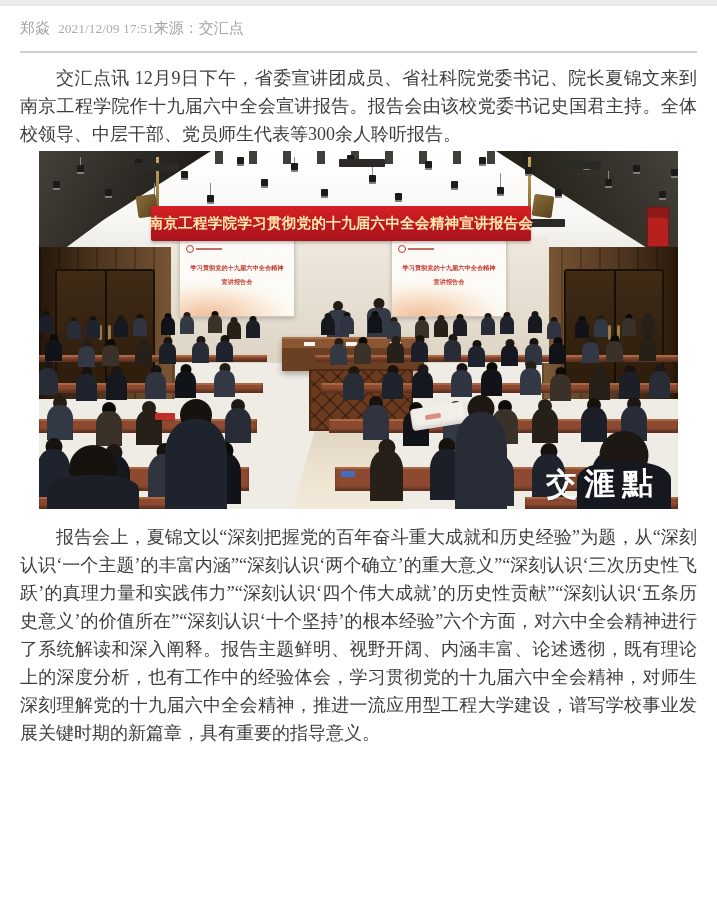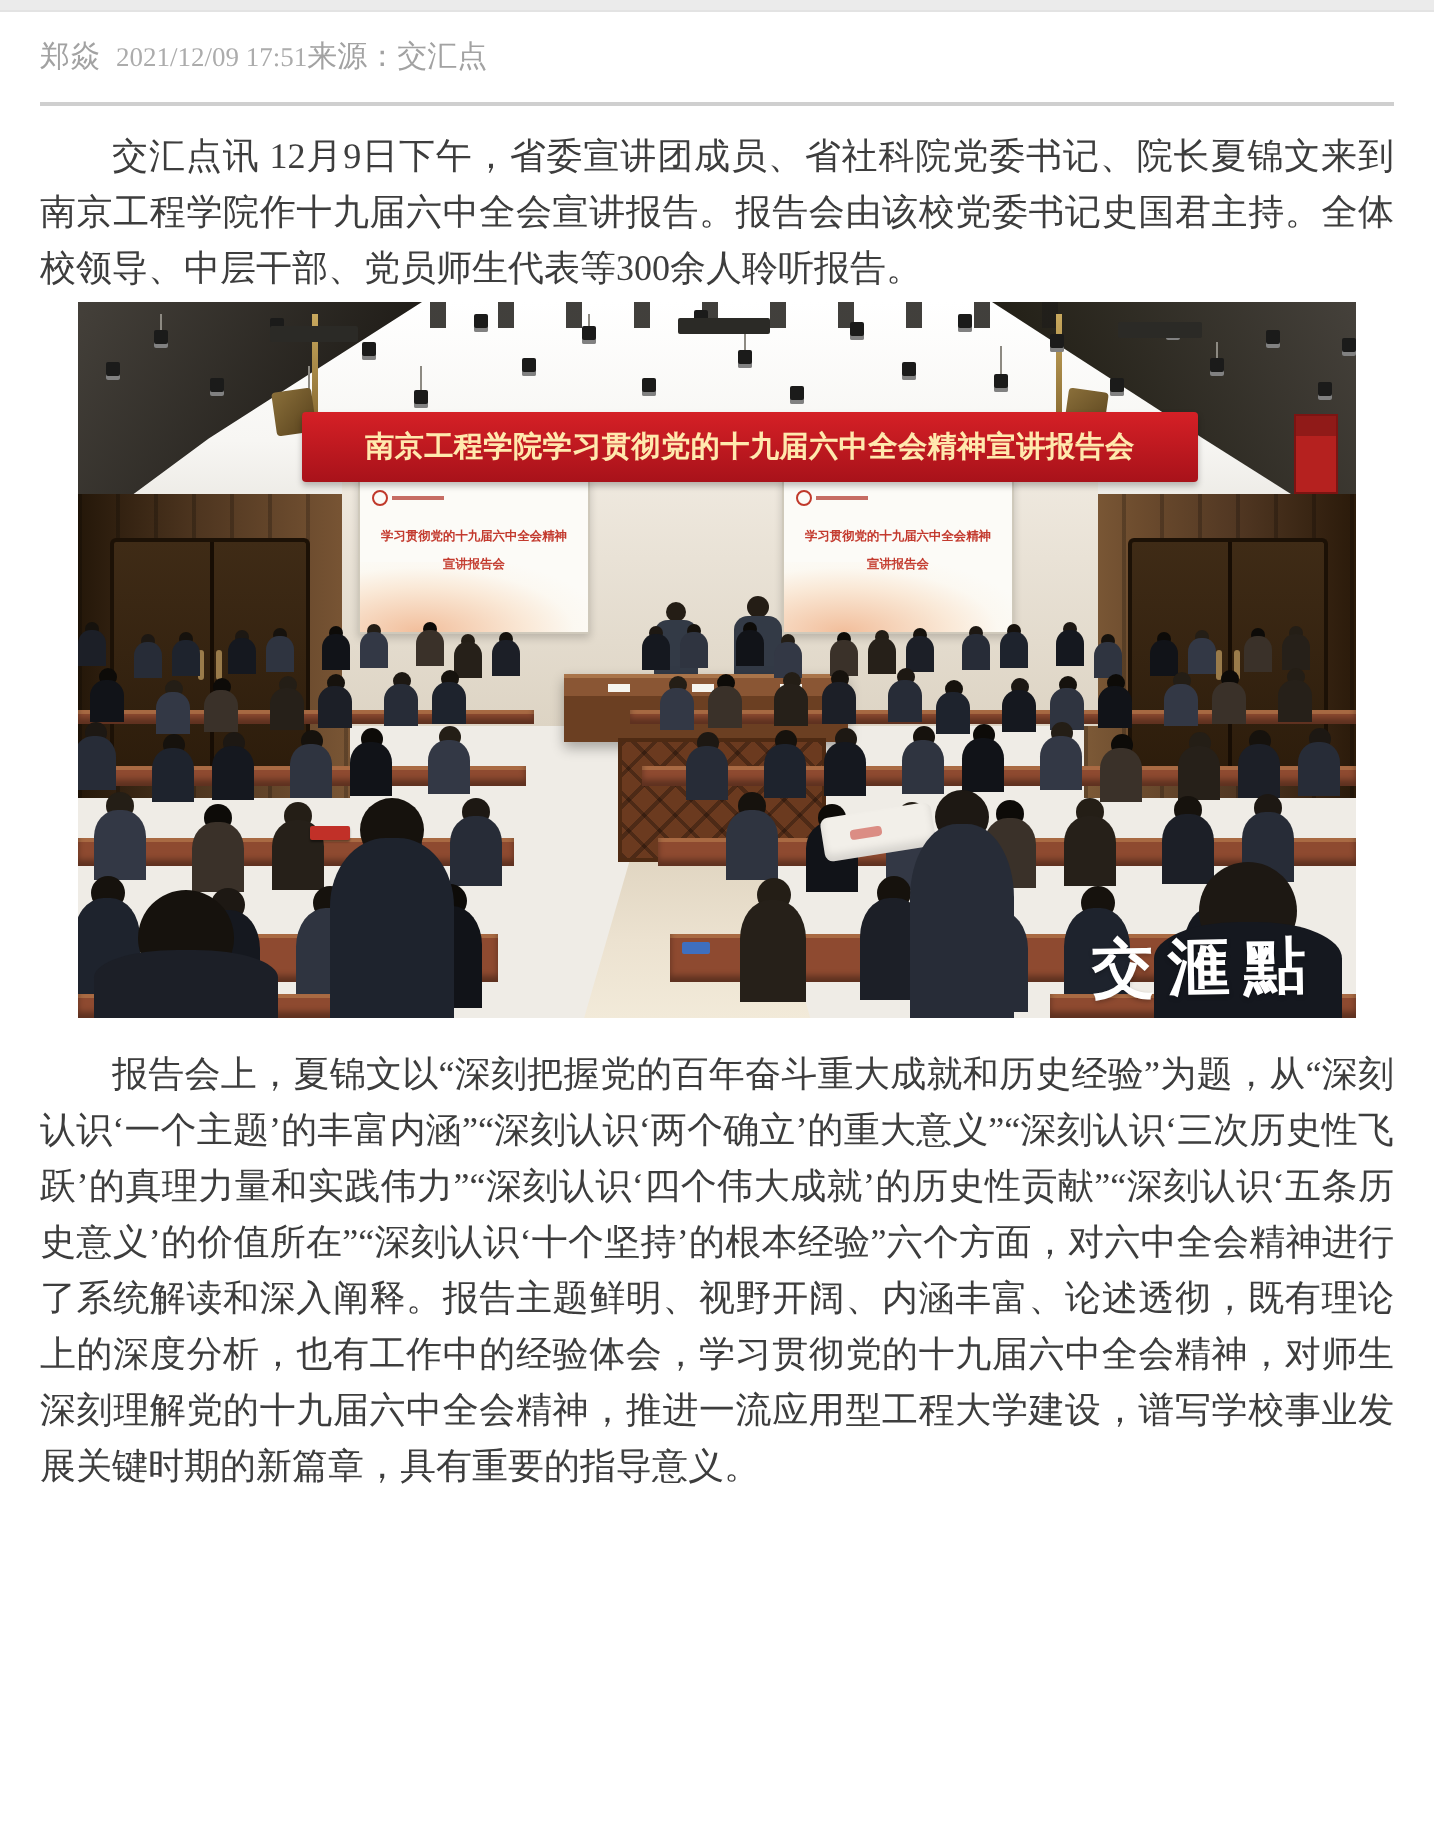--- a/index.html
+++ b/index.html
@@ -65,21 +65,21 @@
     background:linear-gradient(#efe9df,#ddd4c4);}
 
   .pole{position:absolute;top:6px;width:3px;height:52px;z-index:2;
     background:linear-gradient(#c9a95e,#8a6c33);}
   .pole-l{left:117px;} .pole-r{left:489px;}
   .amp{position:absolute;width:20px;height:22px;border-radius:2px;z-index:2;
     background:linear-gradient(135deg,#8a6f3a,#57411c);}
   .amp-l{left:98px;top:44px;transform:rotate(-8deg);}
   .amp-r{left:494px;top:44px;transform:rotate(8deg);}
 
-  .banner{position:absolute;left:112px;top:55px;width:448px;height:35px;z-index:3;
+  .banner{position:absolute;left:112px;top:55px;width:380px;height:35px;z-index:3;
     display:flex;align-items:center;justify-content:center;border-radius:2px;
     background:linear-gradient(#d52026,#a8121a);box-shadow:0 2px 3px rgba(0,0,0,.25);
     color:#ffe9ae;font-weight:700;font-size:14.5px;letter-spacing:.3px;white-space:nowrap;}
 
   .screen{position:absolute;top:88px;width:114px;height:76px;z-index:2;
     background:#fcfbf7;border:1px solid #cfc9bb;box-shadow:0 2px 4px rgba(0,0,0,.18);}
   .screen-l{left:140px;} .screen-r{left:352px;}
   .screen .logo{position:absolute;left:6px;top:5px;width:40px;height:7px;}
   .screen .logo::before{content:"";position:absolute;left:0;top:0;width:6px;height:6px;
     border-radius:50%;border:1.5px solid #c0392b;}

